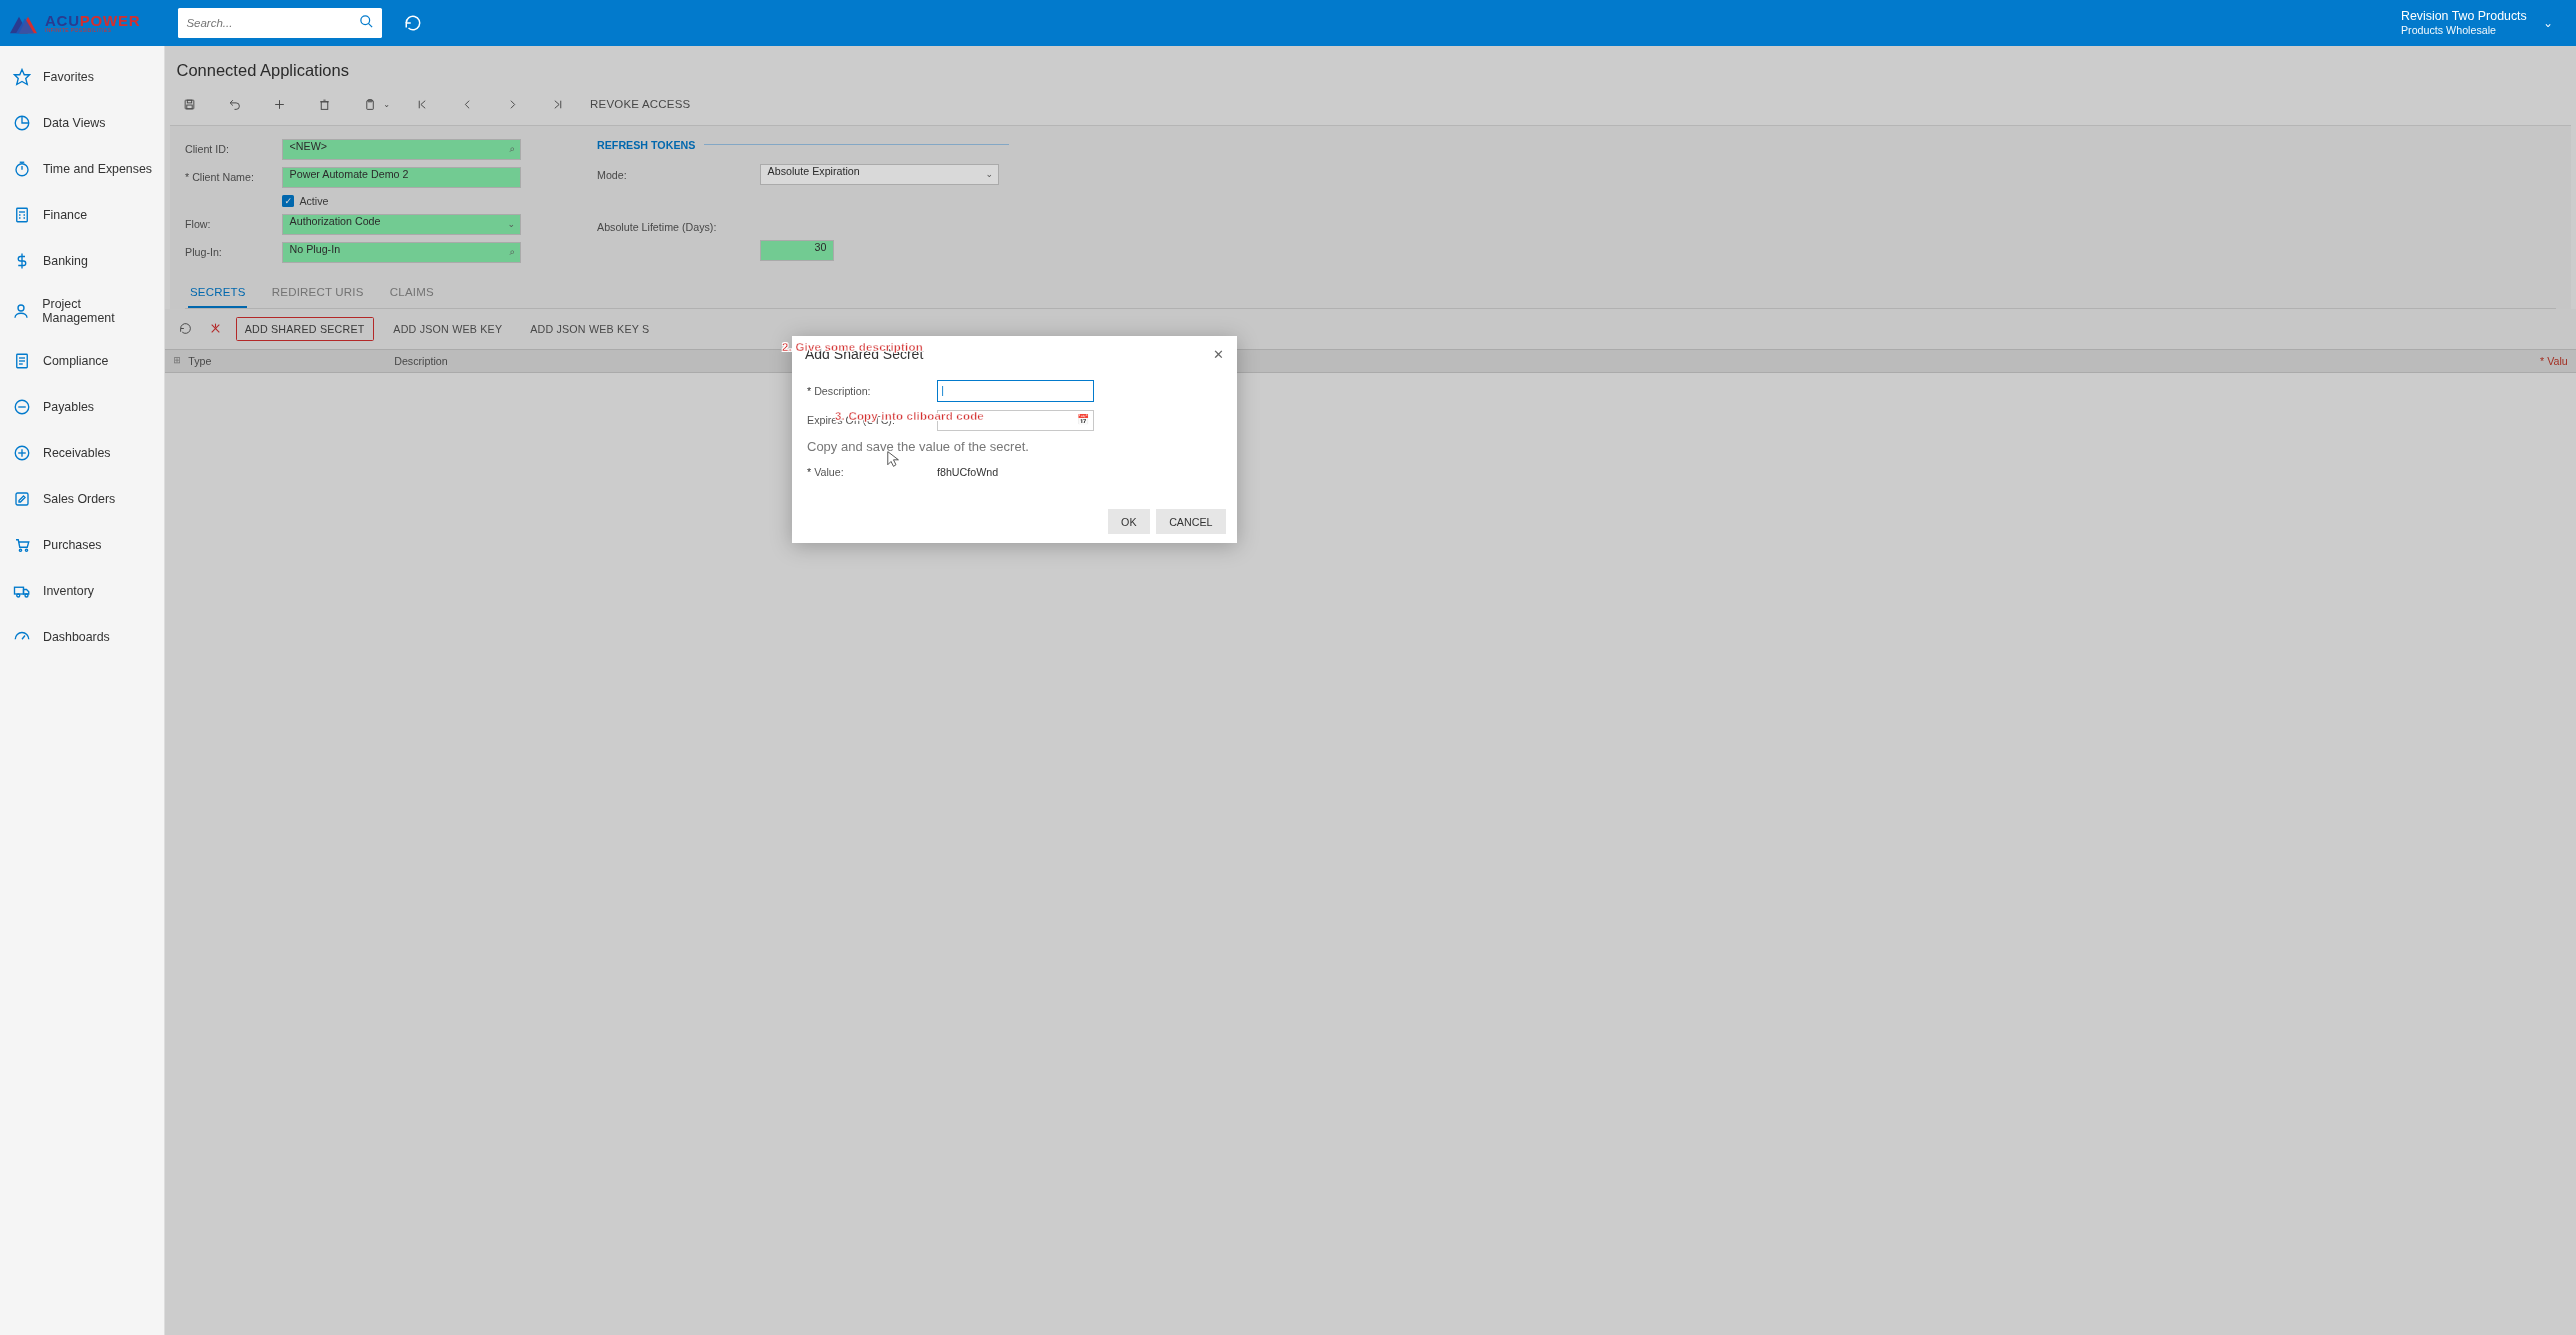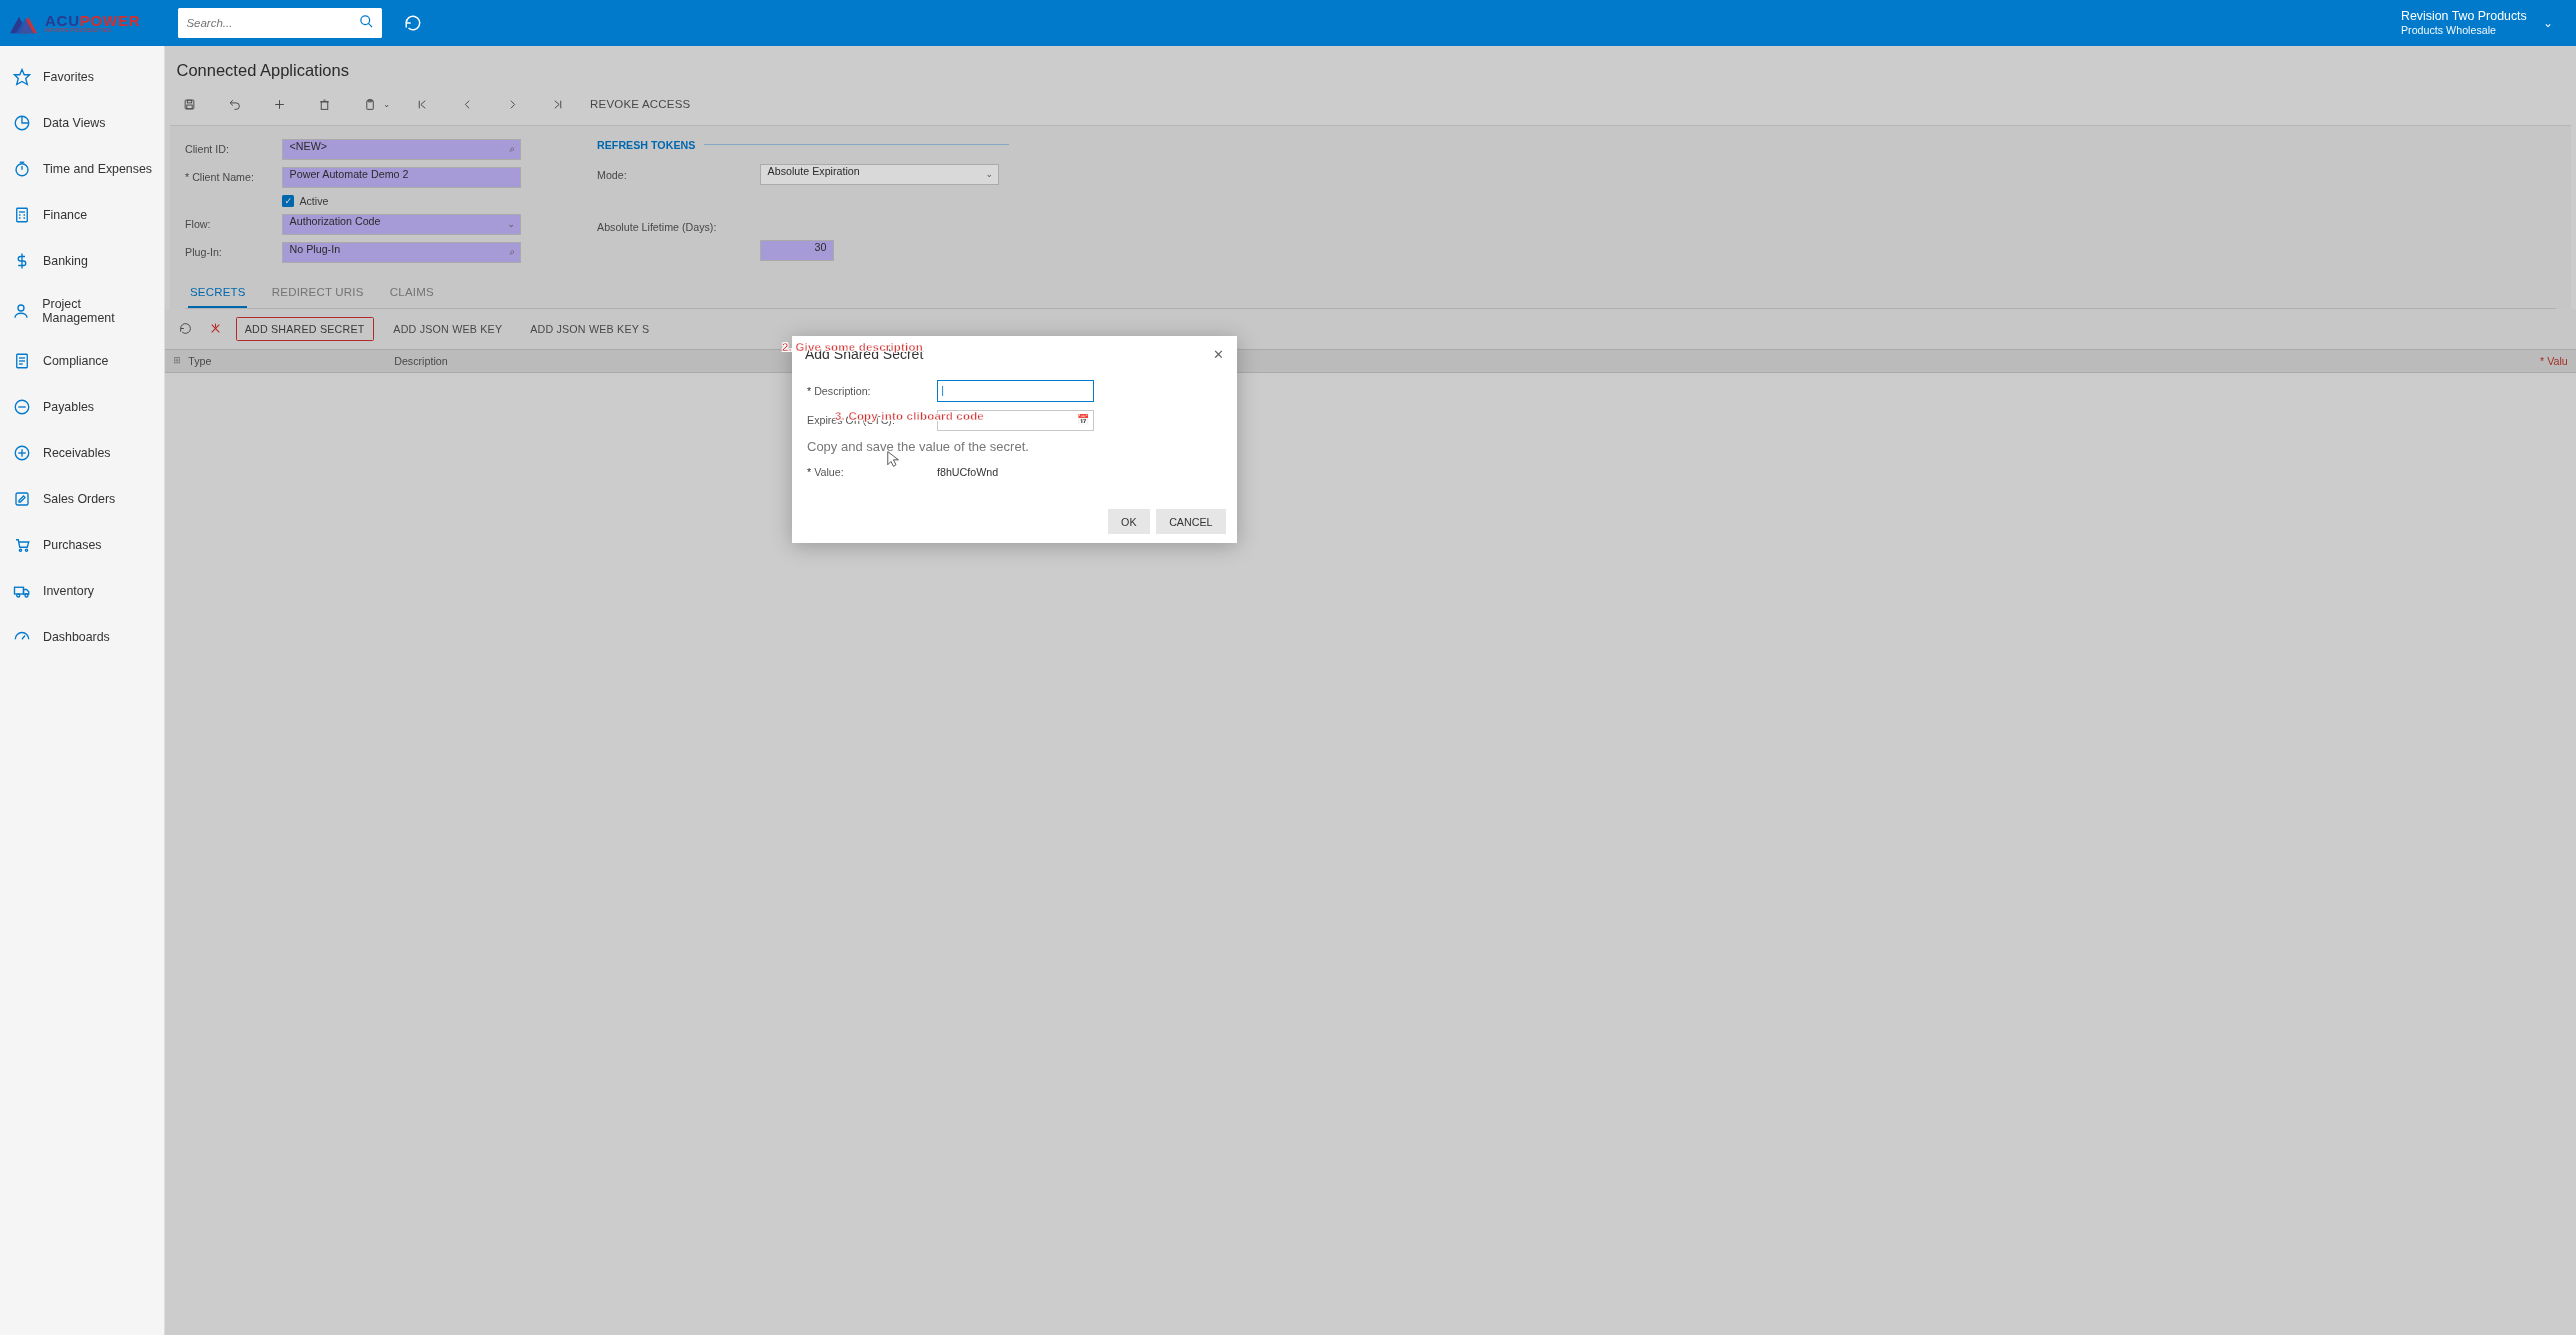--- a/index.html
+++ b/index.html
@@ -44,21 +44,21 @@
 .tool-gap { width: 10px; }
 .revoke { margin-left: 15px; color: #555; font-size: 11.5px; letter-spacing: 0.2px; cursor: pointer; }
 .tool-caret { font-size: 8.2px; color: #555; margin-left: -3.3px; }
 
 .form-area { background: #e9e9e9; margin: 0 5px; padding: 13px 15px 0; border-top: 0.8px solid #d5d5d5; }
 .form-grid { display: flex; gap: 76px; }
 .form-col { display: flex; flex-direction: column; gap: 6.6px; }
 .form-row { display: flex; align-items: center; gap: 15px; }
 .form-label { width: 82px; text-align: left; font-size: 10.7px; color: #555; }
 .form-label.req::before { content: "* "; }
-.finput { width: 239px; height: 21.4px; border: 0.8px solid #c8c8c8; background: #c4b5fd; padding: 0 6.6px; font-size: 10.7px; color: #333; position: relative; }
+.finput { width: 239px; height: 21.4px; border: 0.8px solid #c8c8c8; background: #86efac; padding: 0 6.6px; font-size: 10.7px; color: #333; position: relative; }
 .finput .caret-ic { position: absolute; right: 5px; top: 4.1px; color: #666; font-size: 9px; pointer-events: none; }
 .finput .search-ic { position: absolute; right: 5px; top: 3.3px; color: #666; font-size: 10px; pointer-events: none; }
 .chk { display: flex; align-items: center; gap: 5px; margin-left: 97px; font-size: 10.7px; color: #444; }
 .chk-box { width: 12.4px; height: 12.4px; background: #027acc; color: #fff; display: flex; align-items: center; justify-content: center; font-size: 9px; border-radius: 1.6px; }
 
 .section-title { color: #027acc; font-size: 10.7px; font-weight: 700; display: flex; align-items: center; gap: 8.2px; margin-bottom: 6.6px; }
 .section-title .line { flex: 1; height: 0.8px; background: #9bc5e8; width: 305px; }
 .numinput { width: 74px; text-align: right; padding-right: 6.6px; margin-top: 48px; }
 .finput.white { background: #fff; }
 

